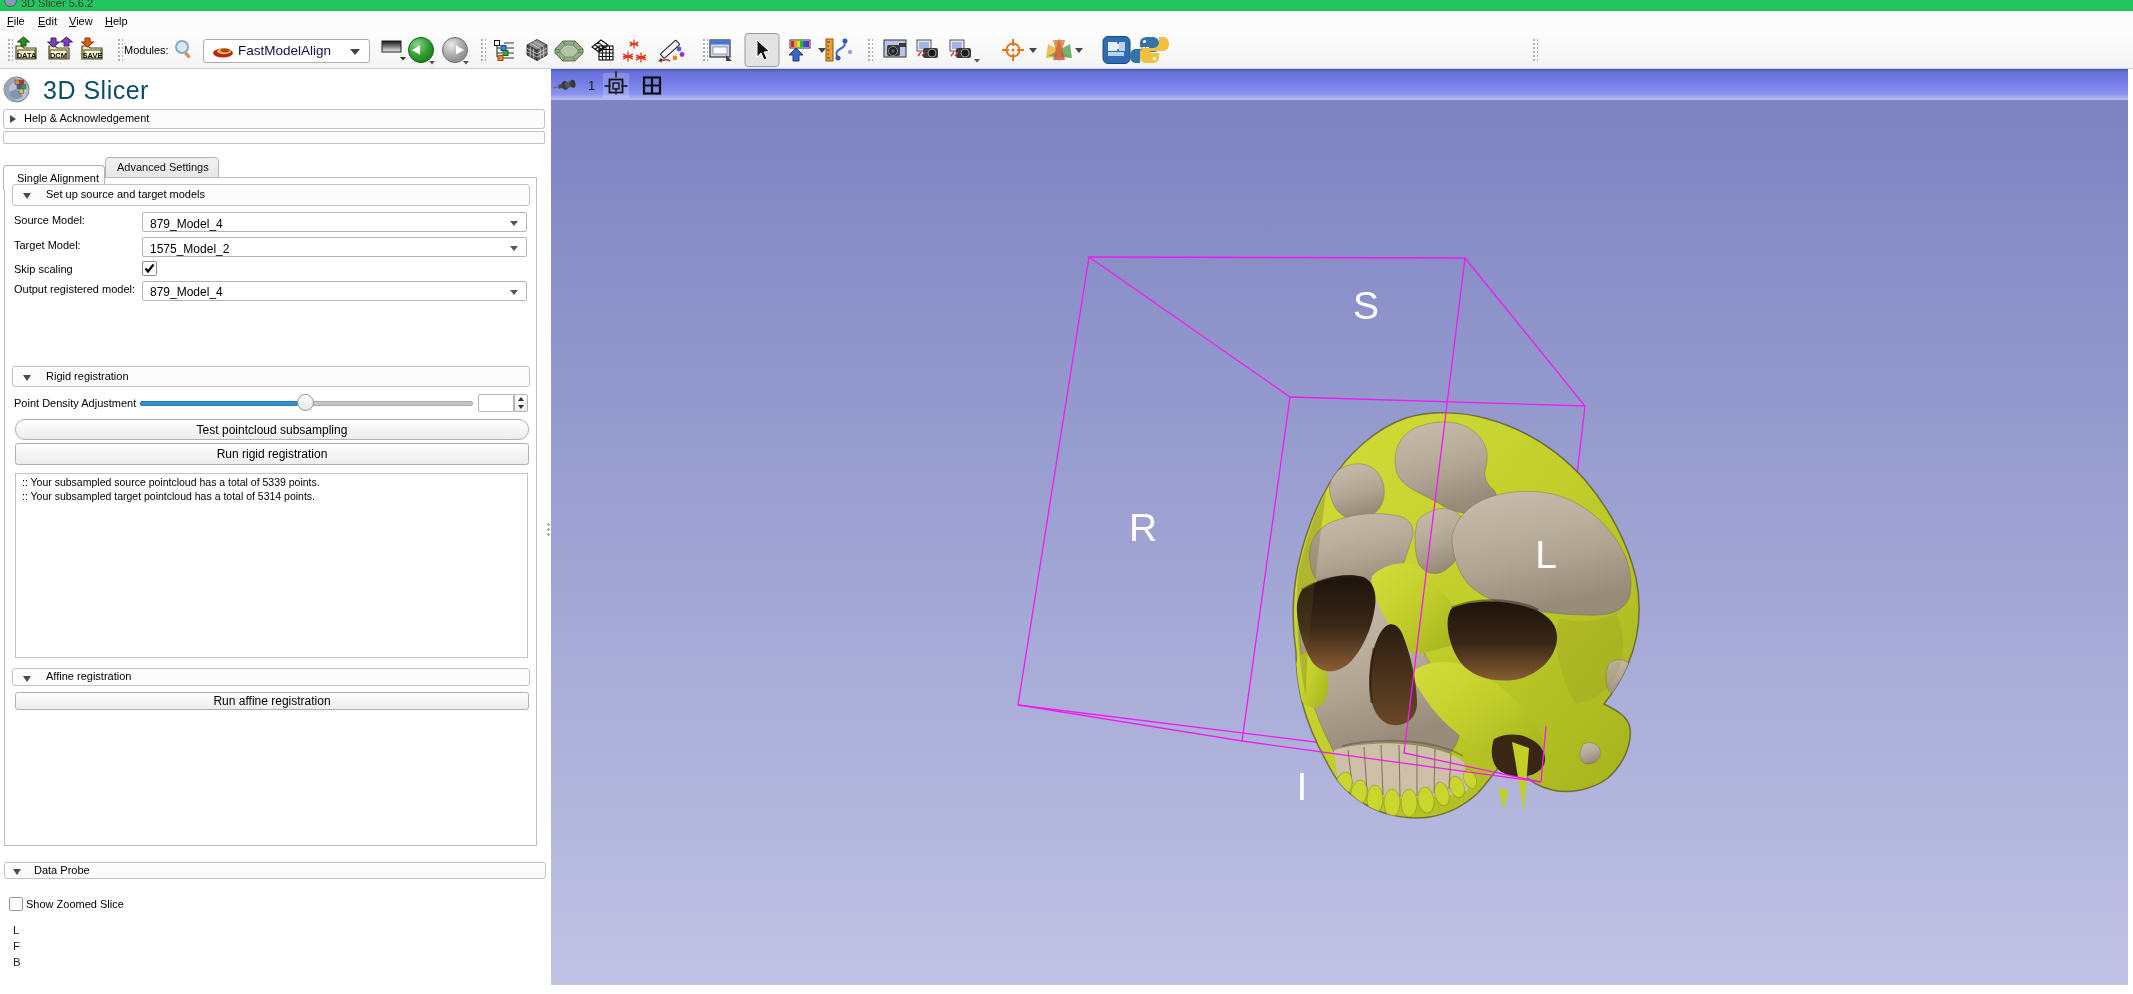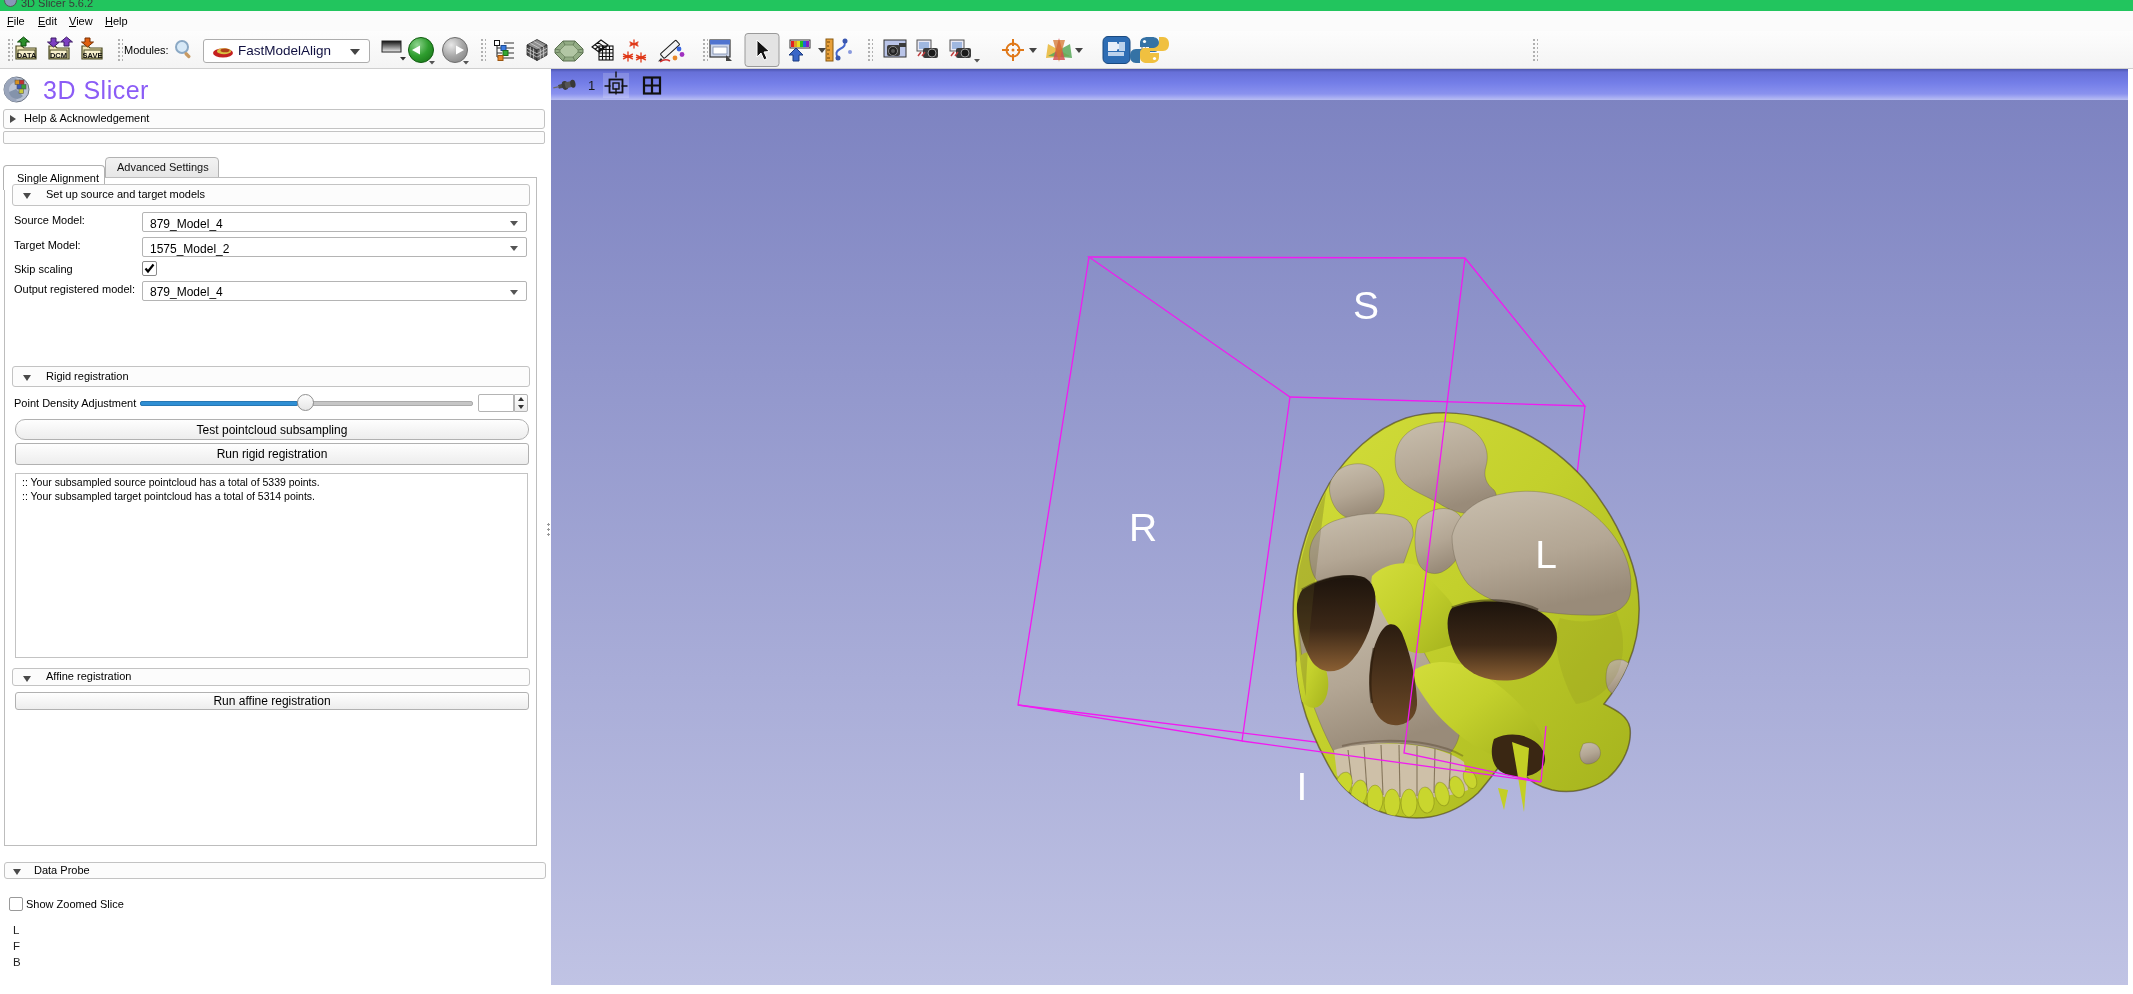--- a/index.html
+++ b/index.html
@@ -256,21 +256,21 @@
   <svg class="abs" style="left:3px;top:7px;" width="27" height="27" viewBox="0 0 27 27">
     <circle cx="13.5" cy="13.5" r="12.5" fill="#b9c2d4" stroke="#6a7382" stroke-width="1"></circle>
     <path d="M13.5,1 a12.5,12.5 0 0 0 0,25 l0,-5 a7.5,7.5 0 0 1 0,-15 z" fill="#9aa5bb"></path>
     <path d="M6,16 a8,8 0 0 0 14,4 l-7,-7 z" fill="#8493ab"></path>
     <rect x="12" y="4" width="4.5" height="4.5" fill="#d89020" stroke="#555" stroke-width="0.6"></rect>
     <rect x="16.5" y="4" width="4.5" height="4.5" fill="#c03030" stroke="#555" stroke-width="0.6"></rect>
     <rect x="14" y="8.5" width="4.5" height="4.5" fill="#3858b8" stroke="#555" stroke-width="0.6"></rect>
     <rect x="18.5" y="8.5" width="4.5" height="4.5" fill="#38a038" stroke="#555" stroke-width="0.6"></rect>
     <rect x="16" y="13" width="4.5" height="4.5" fill="#c8c838" stroke="#555" stroke-width="0.6"></rect>
   </svg>
-  <div class="abs" style="left:43px;top:7px;font-size:25px;color:#8b5cf6;letter-spacing:0.5px;">3D Slicer</div>
+  <div class="abs" style="left:43px;top:7px;font-size:25px;color:#0c4a6e;letter-spacing:0.5px;">3D Slicer</div>
   <div class="collap" style="left:3px;top:40px;width:542px;height:20px;">
     <div class="arr arr-right" style="position:absolute;left:6px;top:5px;"></div>
     <div class="ctext" style="left:20px;top:2px;">Help &amp; Acknowledgement</div>
   </div>
   <div class="collap" style="left:3px;top:62px;width:542px;height:13px;border-radius:2px;"></div>
 
   <div class="abs" style="left:105px;top:88px;width:114px;height:27px;background:linear-gradient(#f2f2f2,#e3e3e3);border:1px solid #b2b2b2;border-radius:4px 4px 0 0;">
     <div class="abs" style="left:11px;top:3px;font-size:11px;color:#111;white-space:nowrap;">Advanced Settings</div>
   </div>
   <div class="abs" style="left:4px;top:108px;width:533px;height:669px;background:#fff;border:1px solid #bdbdbd;"></div>

